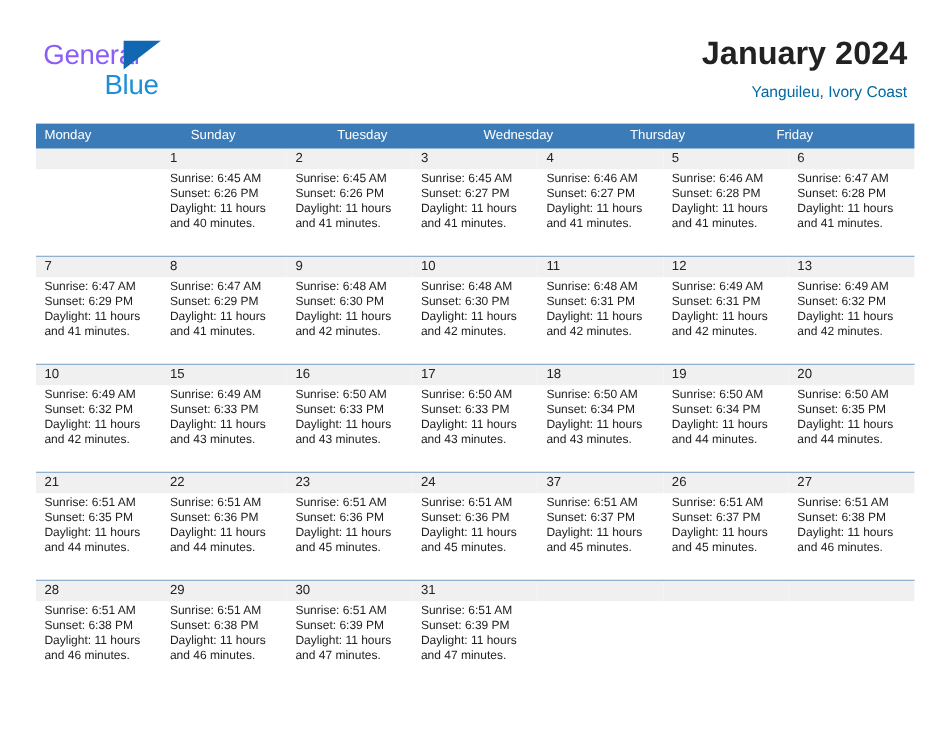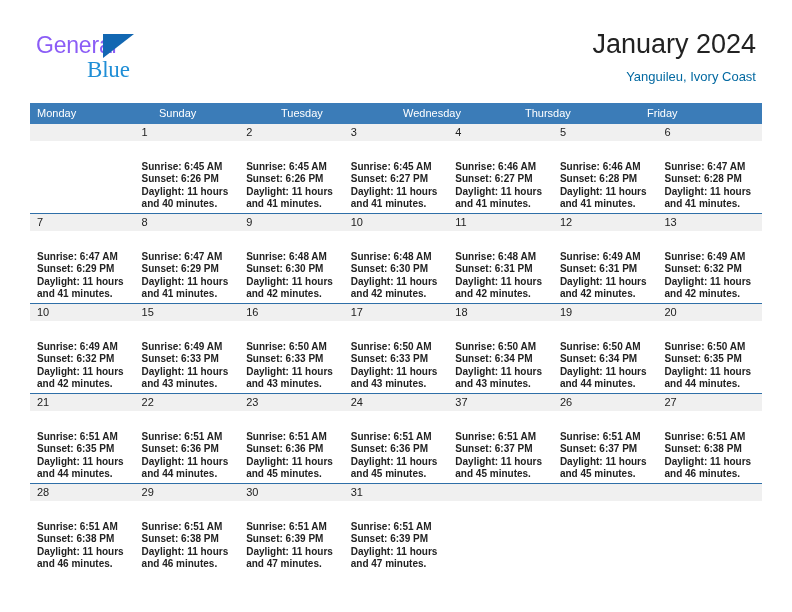--- a/index.html
+++ b/index.html
@@ -55,34 +55,33 @@
     border-bottom: 24px solid transparent;
   }
   .logo-blue {
     position: absolute;
     left: 51px;
     top: 25px;
     font-size: 23px;
     line-height: 26px;
     color: #1f8ed6;
     letter-spacing: -0.2px;
-    font-family: Liberation Serif, serif;
   }
 
   .title-block {
     position: absolute;
     right: 36px;
     top: 28px;
     text-align: right;
   }
   .cal-title {
     font-size: 27px;
     line-height: 33px;
     color: #222222;
-    font-weight: normal;
+    font-weight: bold;
     margin: 0;
     white-space: nowrap;
   }
   .cal-subtitle {
     font-size: 13px;
     line-height: 20px;
     color: #0369a1;
     margin: 6px 0 0 0;
     white-space: nowrap;
   }
@@ -128,23 +127,22 @@
   .daynum-band {
     height: 17px;
     background: #f0f0f0;
     padding-left: 7px;
     box-sizing: border-box;
     font-size: 11px;
     line-height: 17px;
     color: #222222;
   }
   .daycell .lines {
-    padding: 20px 6px 0 7px;
+    padding: 3px 6px 0 7px;
     box-sizing: border-box;
-    font-weight: bold;
   }
   .lines div {
     font-size: 10px;
     line-height: 12.4px;
     color: #222222;
     white-space: nowrap;
   }
   .daycell.empty .daynum-band {
     background: #f0f0f0;
   }

